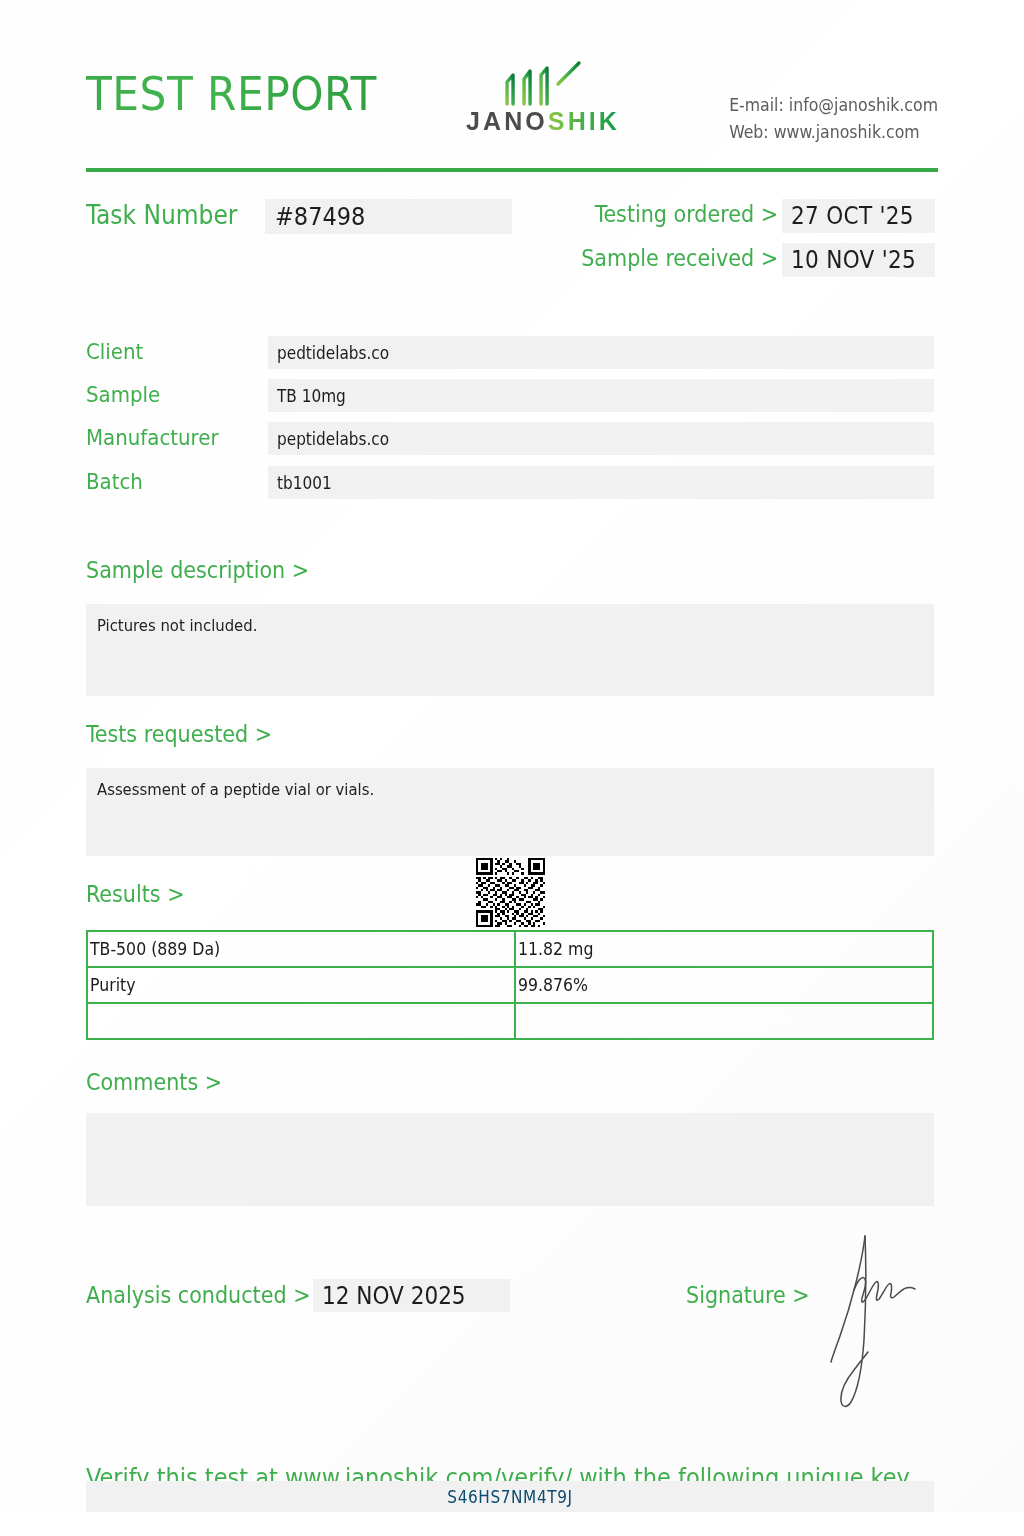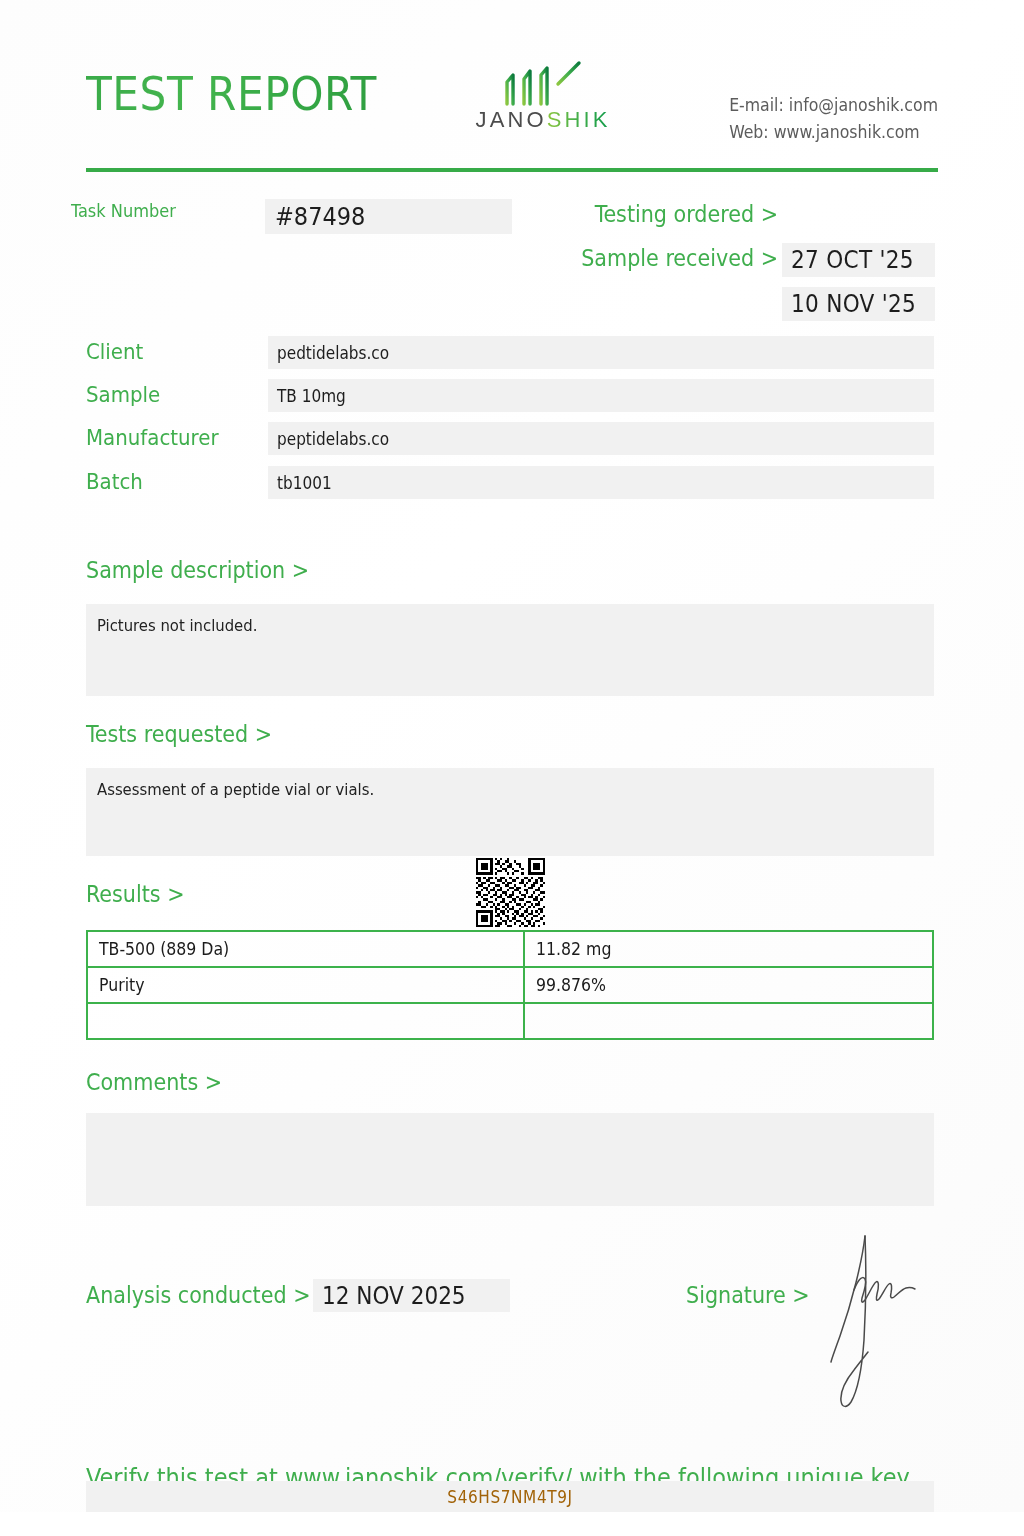--- a/index.html
+++ b/index.html
@@ -51,23 +51,23 @@
     height: 96px;
     text-align: center;
   }
   .logo-mark {
     width: 92px;
     height: 46px;
     display: block;
     margin: 0 auto 3px auto;
   }
   .logo-text {
-    font-size: 22px;
+    font-size: 25px;
     letter-spacing: 3.1px;
-    font-weight: 400;
+    font-weight: 700;
     font-family: "Liberation Sans", sans-serif;
     white-space: nowrap;
     line-height: 1;
   }
   .logo-text .dark { color: #4c4c4c; }
   .logo-text .grad {
     background: linear-gradient(90deg, #8cc63f 0%, #49b04a 45%, #0f9b4a 100%);
     -webkit-background-clip: text;
     background-clip: text;
     color: transparent;
@@ -105,23 +105,23 @@
   .fieldbox {
     background: #f1f1f1;
     display: flex;
     align-items: center;
     box-sizing: border-box;
   }
 
   
   .task-label {
     position: absolute;
-    left: 71px;
+    left: 86px;
     top: 200px;
-    font-size: 18px;
+    font-size: 26px;
   }
   .task-box {
     position: absolute;
     left: 265px;
     top: 199px;
     width: 247px;
     height: 35px;
     padding-left: 10px;
     font-size: 25px;
   }
@@ -142,21 +142,20 @@
   }
   .date-box {
     position: absolute;
     right: 0;
     top: -1px;
     width: 153px;
     height: 34px;
     padding-left: 9px;
     font-size: 24px;
     letter-spacing: 0.3px;
-    margin-top: 44px;
   }
 
   
   .info-row { position: absolute; left: 86px; width: 848px; height: 33px; }
   .info-label {
     position: absolute;
     left: 0;
     top: 3px;
     font-size: 22px;
     white-space: nowrap;
@@ -207,21 +206,21 @@
     left: 86px;
     top: 930px;
     width: 848px;
     border-collapse: collapse;
     table-layout: fixed;
     z-index: 2;
   }
   .res-table td {
     border: 2px solid #3cb24b;
     height: 34px;
-    padding: 0 0 0 11px;
+    padding: 0 0 0 2px;
     font-size: 17.5px;
     color: #1b1b1b;
     font-family: "DejaVu Sans Condensed", "Liberation Sans", sans-serif;
     vertical-align: middle;
   }
   .res-table td.c1 { width: 424px; }
 
   
   .analysis-label {
     position: absolute;
@@ -266,21 +265,21 @@
     position: absolute;
     left: 86px;
     top: 1481px;
     width: 848px;
     height: 31px;
     background: #f1f1f1;
     display: flex;
     align-items: center;
     justify-content: center;
     font-size: 17px;
-    color: #a16207;
+    color: #0c4a6e;
     letter-spacing: 0.6px;
     font-family: "DejaVu Sans Condensed", "Liberation Sans", sans-serif;
   }
 </style>
 </head>
 <body>
 
 <div class="page">
 
   <div class="header">

